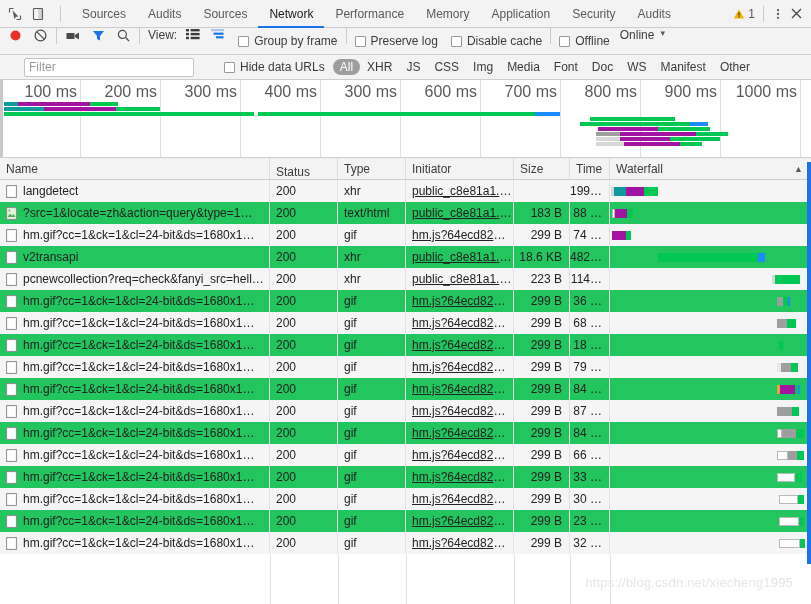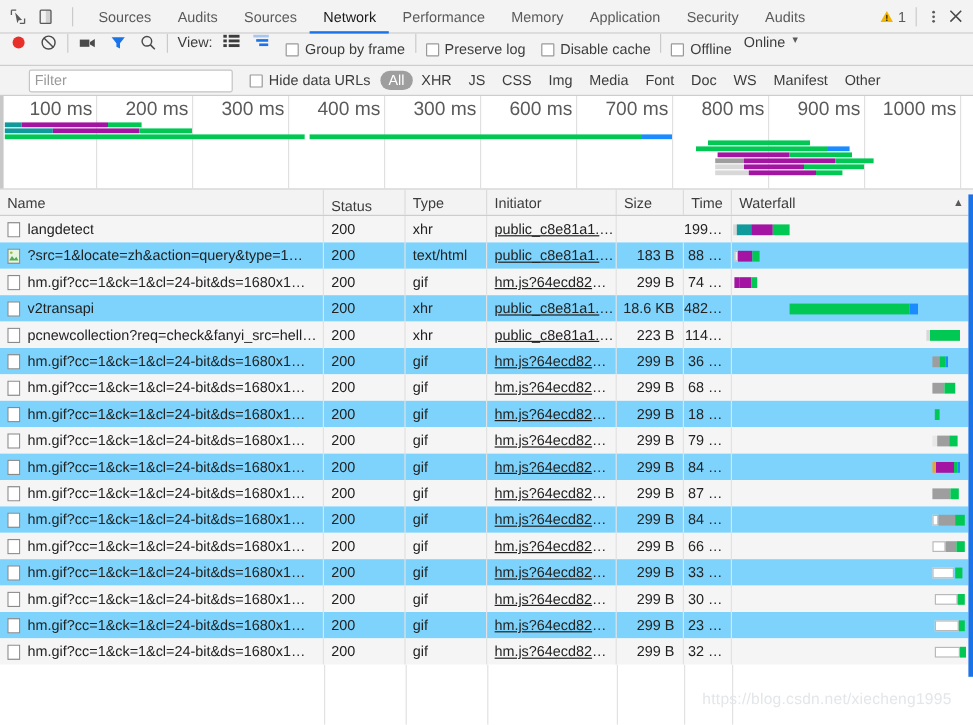--- a/index.html
+++ b/index.html
@@ -56,21 +56,21 @@
     background:#f3f3f3; border-bottom:1px solid #cdcdcd;
     padding-left: 2px;
   }
   .filter-input {
     width: 170px; height: 19px; margin-left:22px;
     border:1px solid #c4c4c4; background:#fff; border-radius:2px;
     font-size:12px; color:#333; padding: 0 4px;
     font-family:"Liberation Sans", sans-serif;
   }
   .filter-input::placeholder { color:#9a9a9a; }
-  .hide-data { margin-left: 14px; display:flex; align-items:center; gap:5px; }
+  .hide-data { margin-left: 30px; display:flex; align-items:center; gap:5px; }
   .types { display:flex; align-items:center; gap:0px; margin-left:8px; }
   .type-chip {
     font-size:12px; color:#3c3c3c; padding: 1px 7px; border-radius:9px;
     white-space:nowrap; cursor:default;
   }
   .type-chip.sel { background:#9e9e9e; color:#fff; }
 
   
   .overview {
     height: 78px; position:relative; background:#fff;
@@ -97,21 +97,21 @@
     display:flex; align-items:center; padding-left:6px;
     border-right:1px solid #dcdcdc; position:relative; white-space:nowrap;
   }
   .th:last-child { border-right:none; }
   .sort-arrow { position:absolute; right:8px; font-size:9px; color:#5a5a5a; }
 
   
   .rows { position:relative; height: 360px; overflow:hidden; }
   .row { height:22px; display:flex; align-items:stretch; font-size:12px; color:#222; }
   .row.odd { background:#f5f5f5; }
-  .row.even { background:#7dd3fc; }
+  .row.even { background:#22c55e; }
   .cell {
     display:flex; align-items:center; border-right:1px solid #e2e2e2;
     padding-left:6px; overflow:hidden; white-space:nowrap;
   }
   .cell.num { justify-content:flex-end; padding-right:7px; padding-left:0; }
   .cell.wf { border-right:none; position:relative; padding:0; }
   .name-cell { gap:6px; padding-left:6px; }
   .doc-ico { width:11px; height:13px; flex:none; }
   .name-txt { overflow:hidden; text-overflow:ellipsis; white-space:nowrap; }
   .initiator-link {

